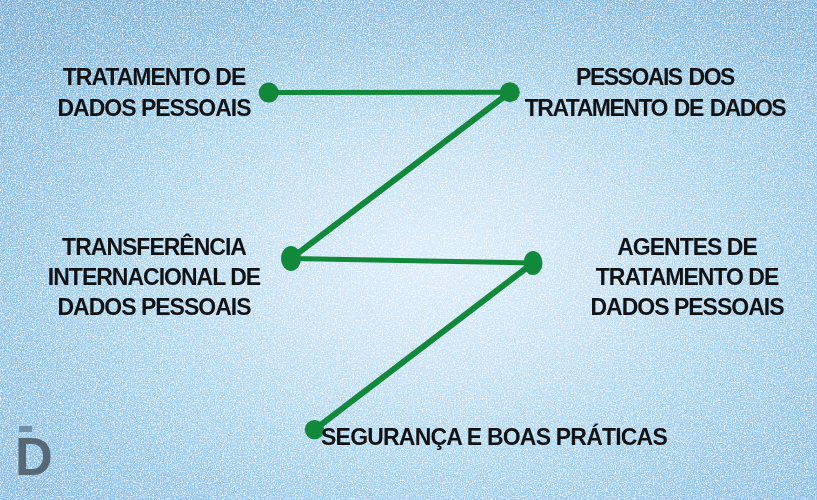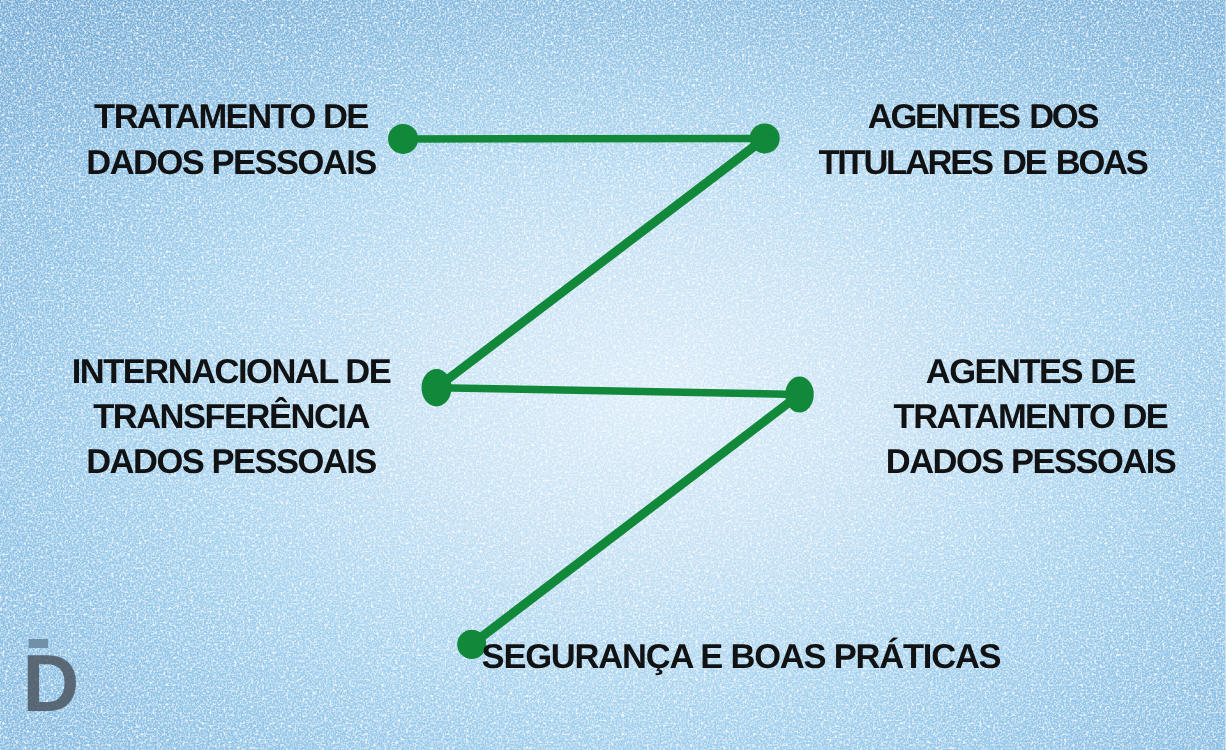--- a/index.html
+++ b/index.html
@@ -92,27 +92,27 @@
       <ellipse cx="533" cy="263" rx="9.5" ry="12" fill="#12893a"></ellipse>
       <ellipse cx="314.5" cy="429.6" rx="9.7" ry="9.7" fill="#12893a"></ellipse>
     </svg>
 
   <div class="node node-1">
     <span class="ln">TRATAMENTO DE</span>
     <span class="ln">DADOS PESSOAIS</span>
   </div>
 
   <div class="node node-2">
-    <span class="ln">AGENTES DOS</span>
-    <span class="ln">TITULARES DE BOAS</span>
+    <span class="ln">PESSOAIS DOS</span>
+    <span class="ln">TRATAMENTO DE DADOS</span>
   </div>
 
   <div class="node node-3">
+    <span class="ln">TRANSFERÊNCIA</span>
     <span class="ln">INTERNACIONAL DE</span>
-    <span class="ln">TRANSFERÊNCIA</span>
     <span class="ln">DADOS PESSOAIS</span>
   </div>
 
   <div class="node node-4">
     <span class="ln">AGENTES DE</span>
     <span class="ln">TRATAMENTO DE</span>
     <span class="ln">DADOS PESSOAIS</span>
   </div>
 
   <div class="node node-5">

